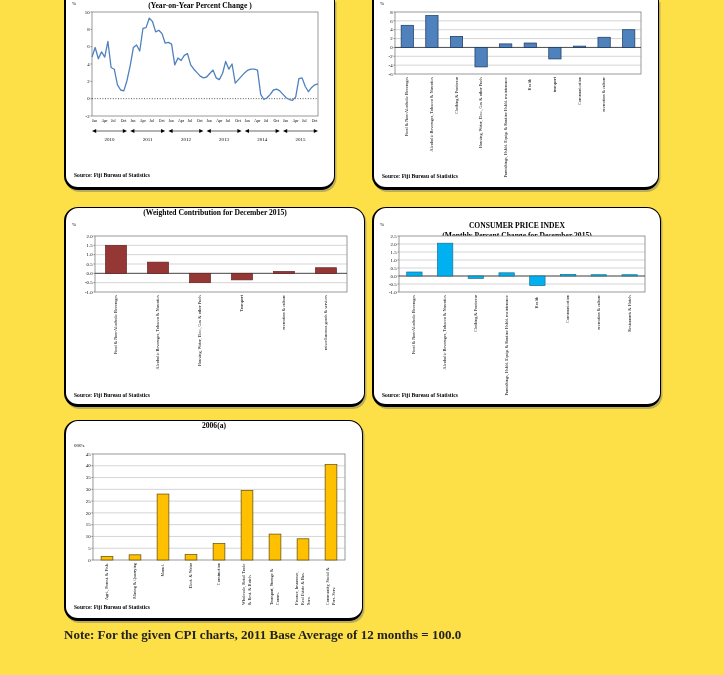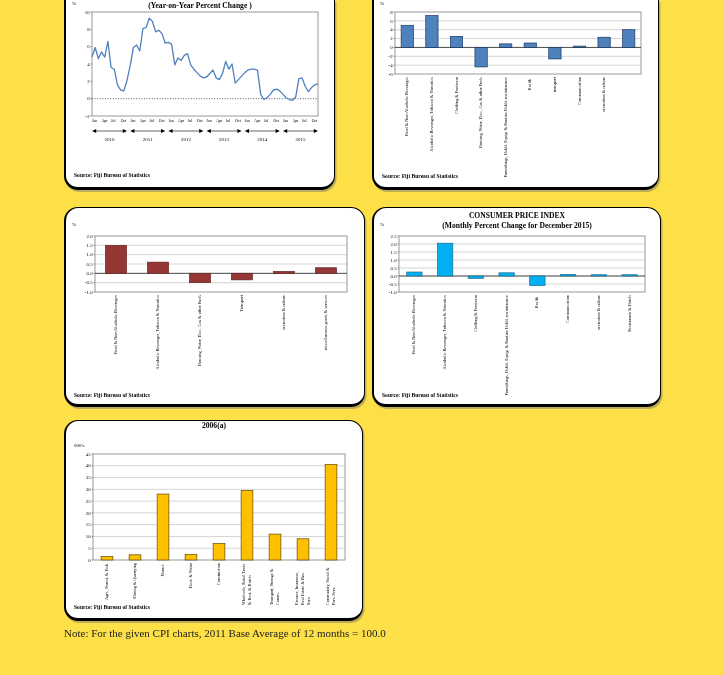--- a/index.html
+++ b/index.html
@@ -11,21 +11,21 @@
   .panel.cut-top{border-top:none;border-top-left-radius:0;border-top-right-radius:0;}
   .title,.subtitle{position:relative;text-align:center;font-weight:bold;
          font-size:7.6px;line-height:1.3;color:#000;}
   .unit{position:absolute;font-size:5px;color:#000;}
   .chartbox{position:absolute;}
   .cat-label{position:absolute;transform:translateX(-50%);}
   .vtxt{display:inline-block;writing-mode:vertical-rl;transform:rotate(180deg);
         font-size:4.3px;line-height:1.4;color:#000;}
   .vtxt.nowrap{white-space:nowrap;}
   .source{position:absolute;font-size:5.6px;font-weight:bold;color:#000;white-space:nowrap;}
-  .note{position:absolute;font-size:11px;color:#222;}
+  .note{position:absolute;font-size:13px;color:#222;font-weight:bold;}
   svg{font-family:"Liberation Serif",serif;display:block;}
 </style>
 </head>
 <body>
 
 <div id="page">
 
   <div class="panel cut-top" style="left:64px;top:0;width:268px;height:187px">
     <div class="title" style="margin-top:1px">(Year-on-Year Percent Change )</div>
     <div class="unit" style="left:6px;top:1px">%</div>
@@ -147,20 +147,21 @@
         <div class="cat-label" style="left: 126.7px; top: 66.5px;"><span class="vtxt nowrap">Furnishings, Hshld. Equip. &amp; Routine Hshld. maintenance</span></div>
         <div class="cat-label" style="left: 151.3px; top: 66.5px;"><span class="vtxt nowrap">Health</span></div>
         <div class="cat-label" style="left: 175.9px; top: 66.5px;"><span class="vtxt nowrap">transport</span></div>
         <div class="cat-label" style="left: 200.5px; top: 66.5px;"><span class="vtxt nowrap">Communication</span></div>
         <div class="cat-label" style="left: 225.1px; top: 66.5px;"><span class="vtxt nowrap">recreation &amp; culture</span></div>
       </div>
     <div class="source" style="left:8px;bottom:8px">Source:  Fiji Bureau of Statistics</div>
   </div>
 
   <div class="panel" style="left:64px;top:207px;width:298px;height:196px">
+    <div class="subtitle">(Weighted Contribution for December 2015)</div>
     <div class="unit" style="left:6px;top:14px">%</div>
     <div class="chartbox" style="left:5px;top:26px;width:286px;height:158px">
         <svg width="286" height="158">
           <rect x="24" y="2" width="252" height="56" fill="#fff" stroke="#7f7f7f" stroke-width="0.8"></rect>
           <line x1="22.4" y1="2" x2="24" y2="2" stroke="#444" stroke-width="0.5"></line>
           <text x="21.6" y="3.7" text-anchor="end" font-size="4.8" fill="#000">2.0</text>
           <line x1="24" y1="11.333333333333329" x2="276" y2="11.333333333333329" stroke="#ababab" stroke-width="0.5"></line>
           <line x1="22.4" y1="11.333333333333329" x2="24" y2="11.333333333333329" stroke="#444" stroke-width="0.5"></line>
           <text x="21.6" y="13.033333333333328" text-anchor="end" font-size="4.8" fill="#000">1.5</text>
           <line x1="24" y1="20.66666666666667" x2="276" y2="20.66666666666667" stroke="#ababab" stroke-width="0.5"></line>
@@ -189,21 +190,21 @@
         <div class="cat-label" style="left: 87px; top: 60.5px;"><span class="vtxt nowrap">Alcoholic Beverages, Tobacco &amp; Narcotics</span></div>
         <div class="cat-label" style="left: 129px; top: 60.5px;"><span class="vtxt nowrap">Housing, Water, Elec., Gas &amp; other Fuels</span></div>
         <div class="cat-label" style="left: 171px; top: 60.5px;"><span class="vtxt nowrap">Transport</span></div>
         <div class="cat-label" style="left: 213px; top: 60.5px;"><span class="vtxt nowrap">recreation &amp; culture</span></div>
         <div class="cat-label" style="left: 255px; top: 60.5px;"><span class="vtxt nowrap">miscellaneous goods &amp; services</span></div>
       </div>
     <div class="source" style="left:8px;bottom:6px">Source:  Fiji Bureau of Statistics</div>
   </div>
 
   <div class="panel" style="left:372px;top:207px;width:286px;height:196px">
-    <div class="title" style="margin-top:3px">CONSUMER PRICE INDEX</div>
+    <div class="title" style="margin-top:13px">CONSUMER PRICE INDEX</div>
     <div class="subtitle">(Monthly Percent Change for December 2015)</div>
     <div class="unit" style="left:6px;top:14px">%</div>
     <div class="chartbox" style="left:5px;top:26px;width:274px;height:158px">
         <svg width="274" height="158">
           <rect x="20" y="2" width="246" height="56" fill="#fff" stroke="#7f7f7f" stroke-width="0.8"></rect>
           <line x1="18.4" y1="2" x2="20" y2="2" stroke="#444" stroke-width="0.5"></line>
           <text x="17.6" y="3.7" text-anchor="end" font-size="4.8" fill="#000">2.5</text>
           <line x1="20" y1="10" x2="266" y2="10" stroke="#ababab" stroke-width="0.5"></line>
           <line x1="18.4" y1="10" x2="20" y2="10" stroke="#444" stroke-width="0.5"></line>
           <text x="17.6" y="11.7" text-anchor="end" font-size="4.8" fill="#000">2.0</text>

